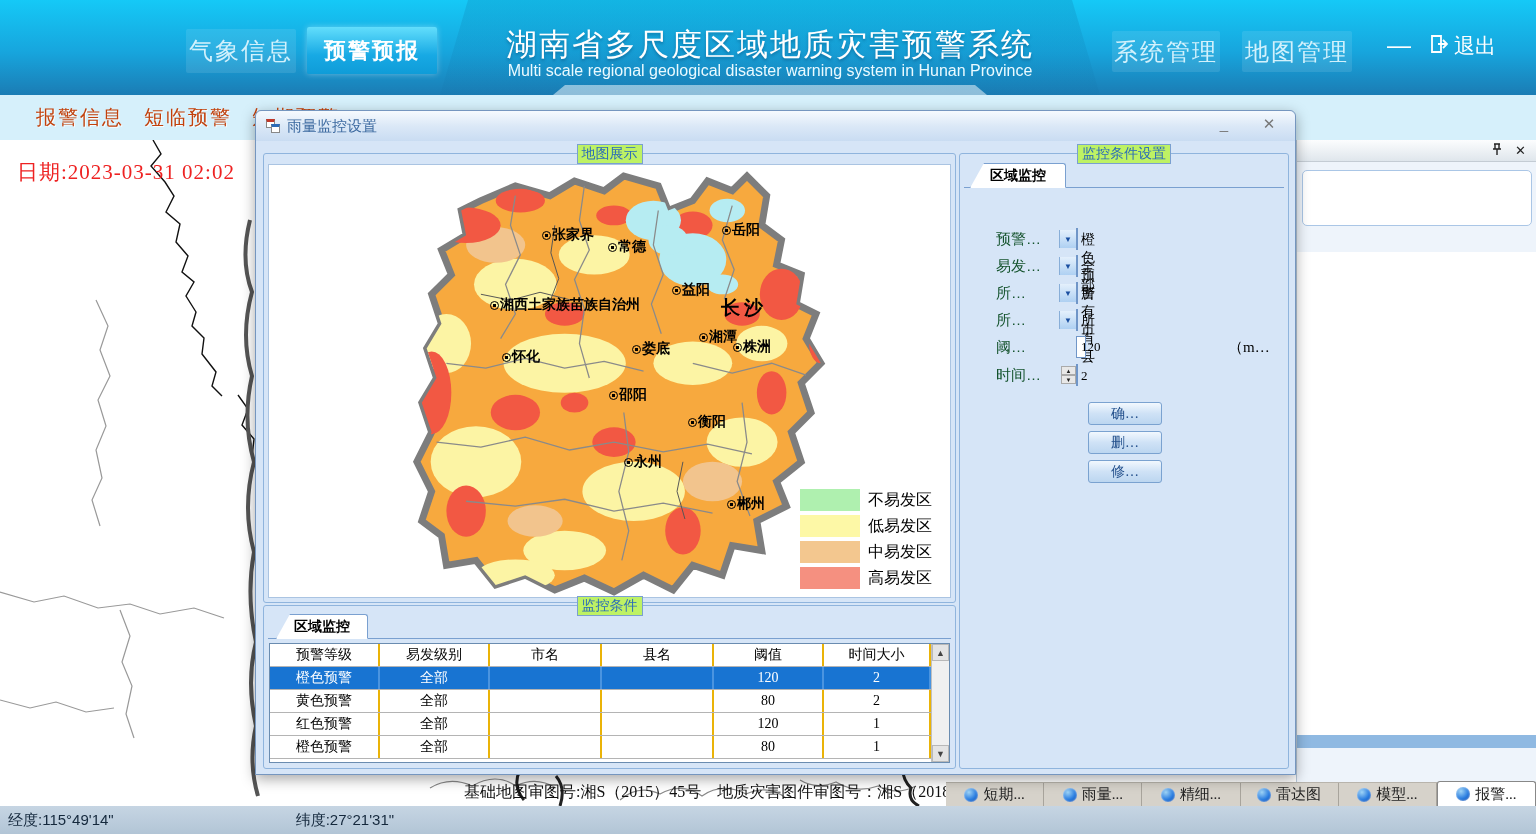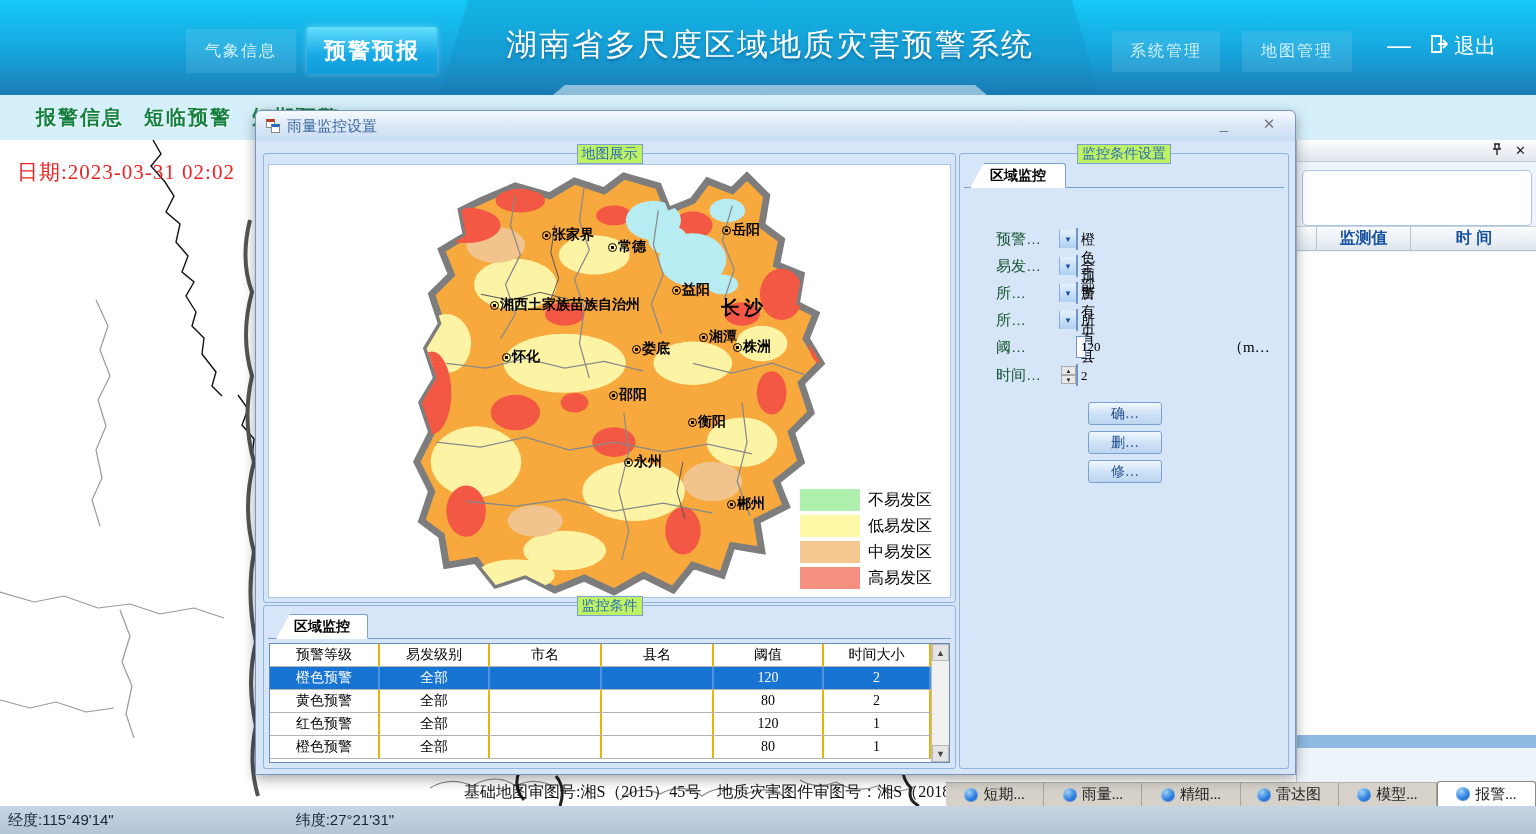--- a/index.html
+++ b/index.html
@@ -15,39 +15,39 @@
                 clip-path:polygon(28px 0, 632px 0, 660px 95px, 0 95px); }
   .hdr-title { position:absolute; left:440px; top:24px; width:660px; text-align:center;
                color:#fff; font-size:31px; font-weight:normal; letter-spacing:2px;
                text-shadow:0 2px 3px rgba(0,40,80,.35); }
   .hdr-sub { position:absolute; left:440px; top:62px; width:660px; text-align:center;
              color:#eafaff; font-size:16px; }
   .hdr-strip { position:absolute; left:553px; top:85px; width:434px; height:10px;
                background:rgba(255,255,255,.5);
                clip-path:polygon(12px 0, 422px 0, 434px 10px, 0 10px); }
   .hbtn { position:absolute; display:flex; align-items:center; justify-content:center;
-          border-radius:2px; cursor:pointer; color:#d2f1fc; font-size:16px;
+          border-radius:2px; cursor:pointer; color:#d2f1fc; font-size:24px;
           background:rgba(255,255,255,.10); letter-spacing:2px; }
   .hbtn.active { background:linear-gradient(#62defc, #17a9e4 60%, #0f9cd8);
                  color:#fff; font-weight:bold; font-size:22px;
                  box-shadow:0 0 6px rgba(255,255,255,.35); }
   .hbtn-weather { left:186px; top:29px; width:110px; height:44px; }
   .hbtn-warn    { left:307px; top:27px; width:130px; height:47px; }
   .hbtn-sys     { left:1112px; top:31px; width:108px; height:41px; }
   .hbtn-map     { left:1242px; top:31px; width:110px; height:41px; }
   .hdr-min { position:absolute; left:1384px; top:30px; width:30px; height:30px;
              color:#fff; font-size:24px; display:flex; align-items:center; justify-content:center;
              cursor:pointer; }
   .hdr-exit { position:absolute; left:1428px; top:30px; height:32px; display:flex;
               align-items:center; gap:6px; color:#fff; font-size:21px; cursor:pointer; }
 
   
   .subnav { position:absolute; left:0; top:95px; width:1536px; height:45px;
             background:#d6f0fb; display:flex; align-items:center; padding-left:36px; gap:20px; }
-  .subnav-item { color:#15803d; font-size:20px; font-weight:bold; letter-spacing:2px;
+  .subnav-item { color:#c2410c; font-size:20px; font-weight:normal; letter-spacing:2px;
                  cursor:pointer; text-shadow:1px 1px 0 rgba(255,255,255,.8); }
 
   
   .work { position:absolute; left:0; top:140px; width:1536px; height:666px; background:#fff; }
   .bg-map { position:absolute; left:0; top:0; }
   .date-label { position:absolute; left:17px; top:18px; color:#ee2222; font-size:21px;
                 font-family:"Liberation Serif", serif; letter-spacing:1px; }
   .map-note { position:absolute; left:464px; top:642px; font-size:16px; color:#111;
               font-family:"Liberation Serif", serif; white-space:nowrap; }
 
@@ -193,20 +193,21 @@
 </style>
 </head>
 <body>
 
 <div class="screen">
 
   <div class="hdr">
     <div class="hdr-center"></div>
     <div class="hdr-strip"></div>
     <div class="hdr-title">湖南省多尺度区域地质灾害预警系统</div>
+    <div class="hdr-sub">Multi scale regional geological disaster warning system in Hunan Province</div>
     <div class="hbtn hbtn-weather">气象信息</div>
     <div class="hbtn active hbtn-warn">预警预报</div>
     <div class="hbtn hbtn-sys">系统管理</div>
     <div class="hbtn hbtn-map">地图管理</div>
     <div class="hdr-min">—</div>
     <div class="hdr-exit">
       <span>
         <svg width="20" height="20" viewBox="0 0 20 20">
             <path d="M4 2h9v16H4z" fill="none" stroke="#fff" stroke-width="1.8"></path>
             <path d="M10 10h8M15 6l4 4-4 4" fill="none" stroke="#fff" stroke-width="1.8"></path>
@@ -255,25 +256,20 @@
     <div class="rpanel">
       <div class="rp-head">
         <span class="rp-pin">
           <svg width="12" height="13" viewBox="0 0 12 13">
               <path d="M3 1h6M4 1v5M8 1v5M2 6h8M6 6v6" stroke="#222" stroke-width="1.4" fill="none"></path>
             </svg>
         </span>
         <span class="rp-close">✕</span>
       </div>
       <div class="rp-box"></div>
-      <div class="rp-thead">
-        <div class="stub"></div>
-        <div class="c1">监测值</div>
-        <div class="c2">时 间</div>
-      </div>
       <div class="rp-body"></div>
       <div class="rp-strip"></div>
     </div>
 
     <div class="btabs" id="bottom-tabs">
         <div class="btab">
           <span class="globe"></span>
           <span>短期...</span>
         </div>
         <div class="btab">

